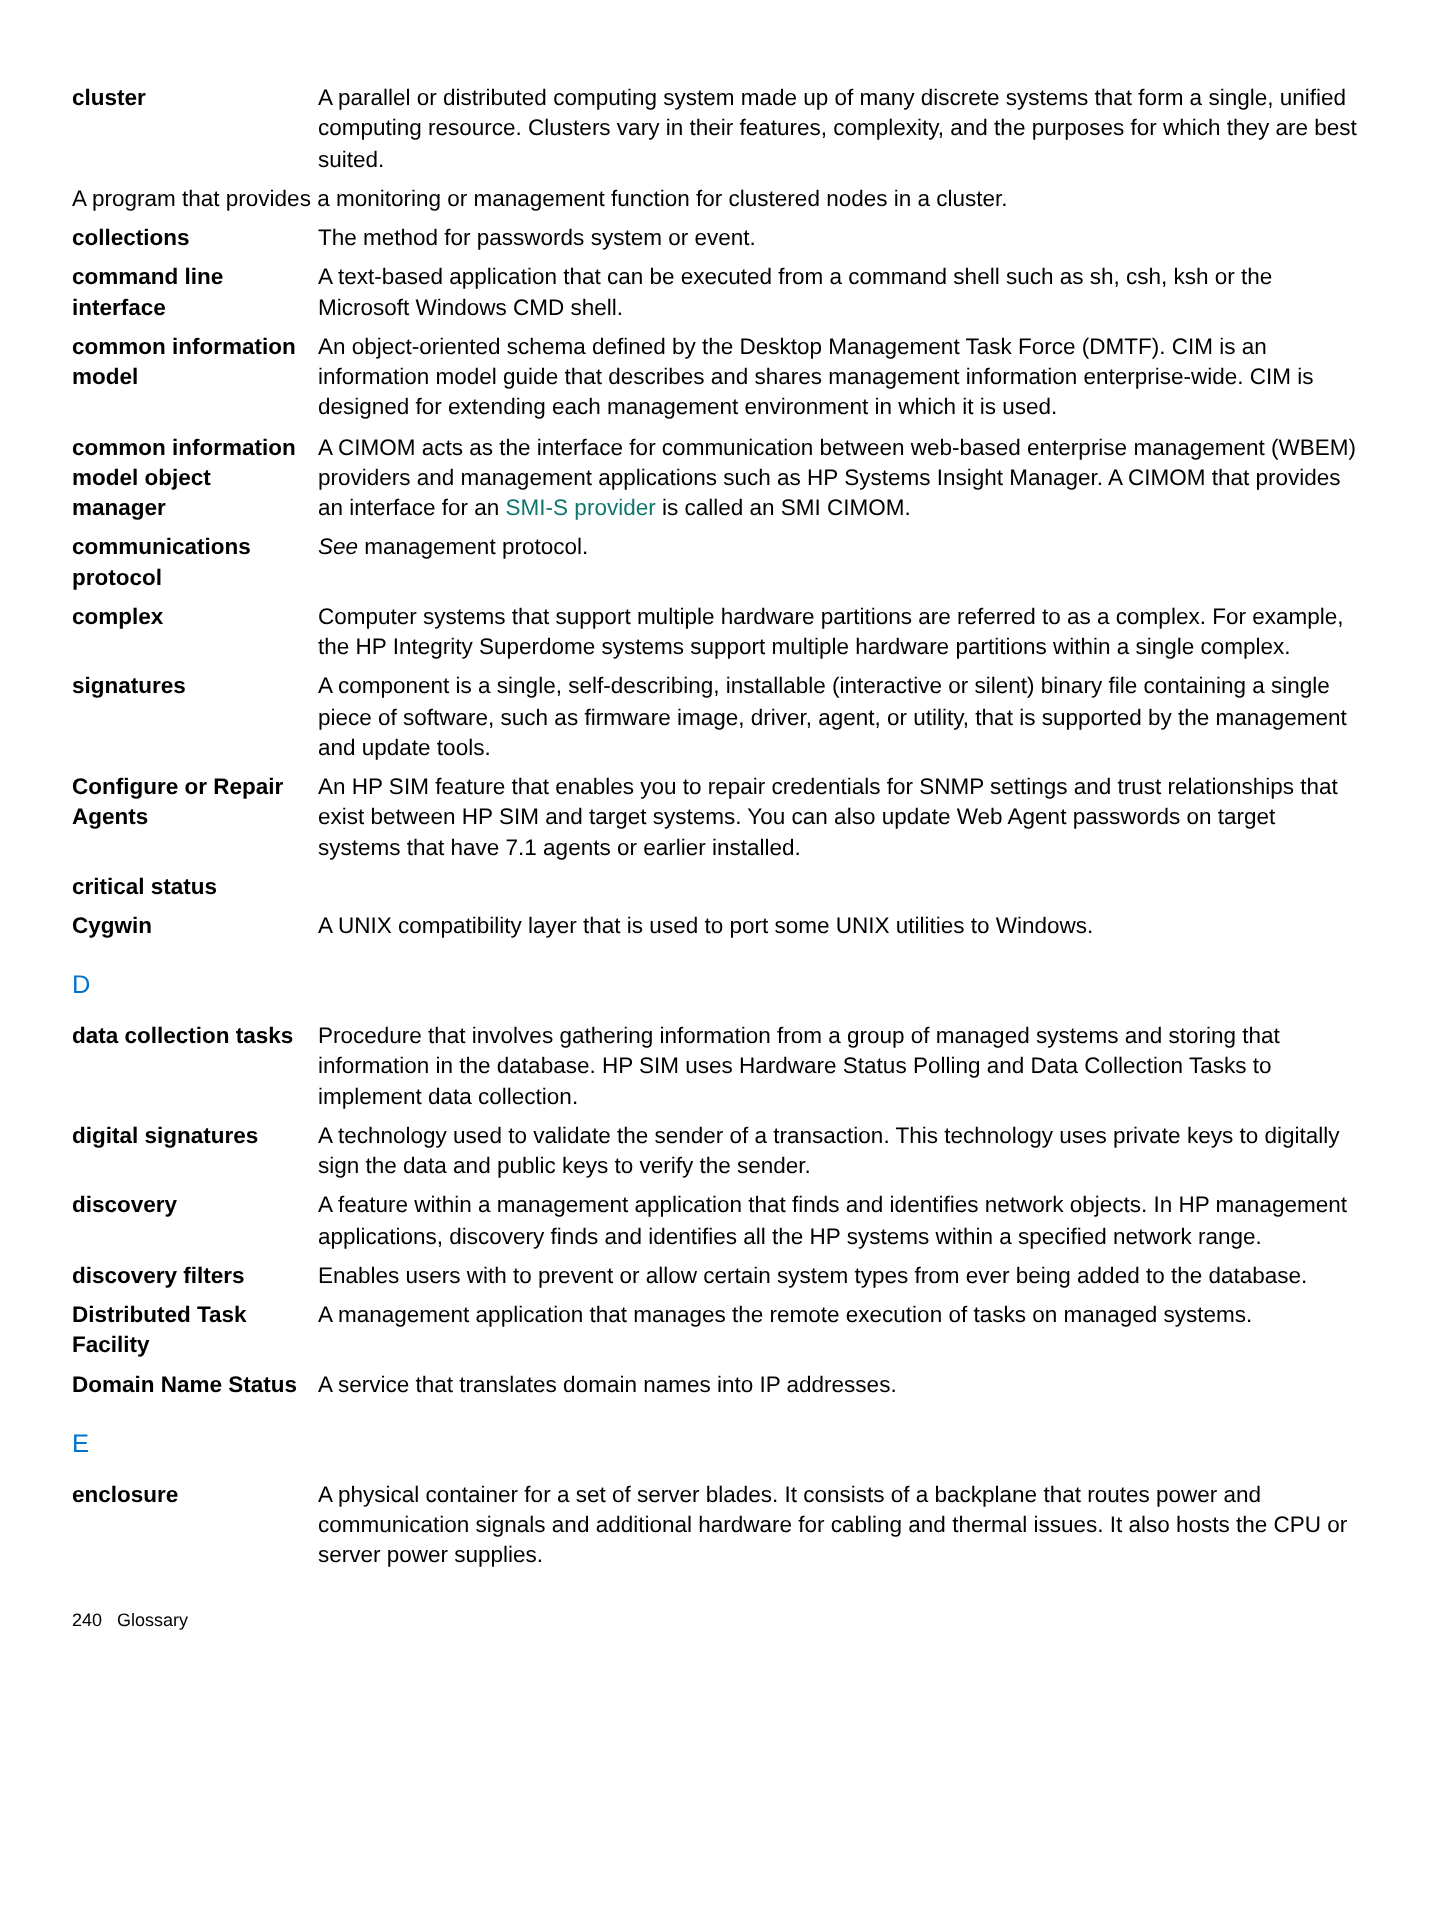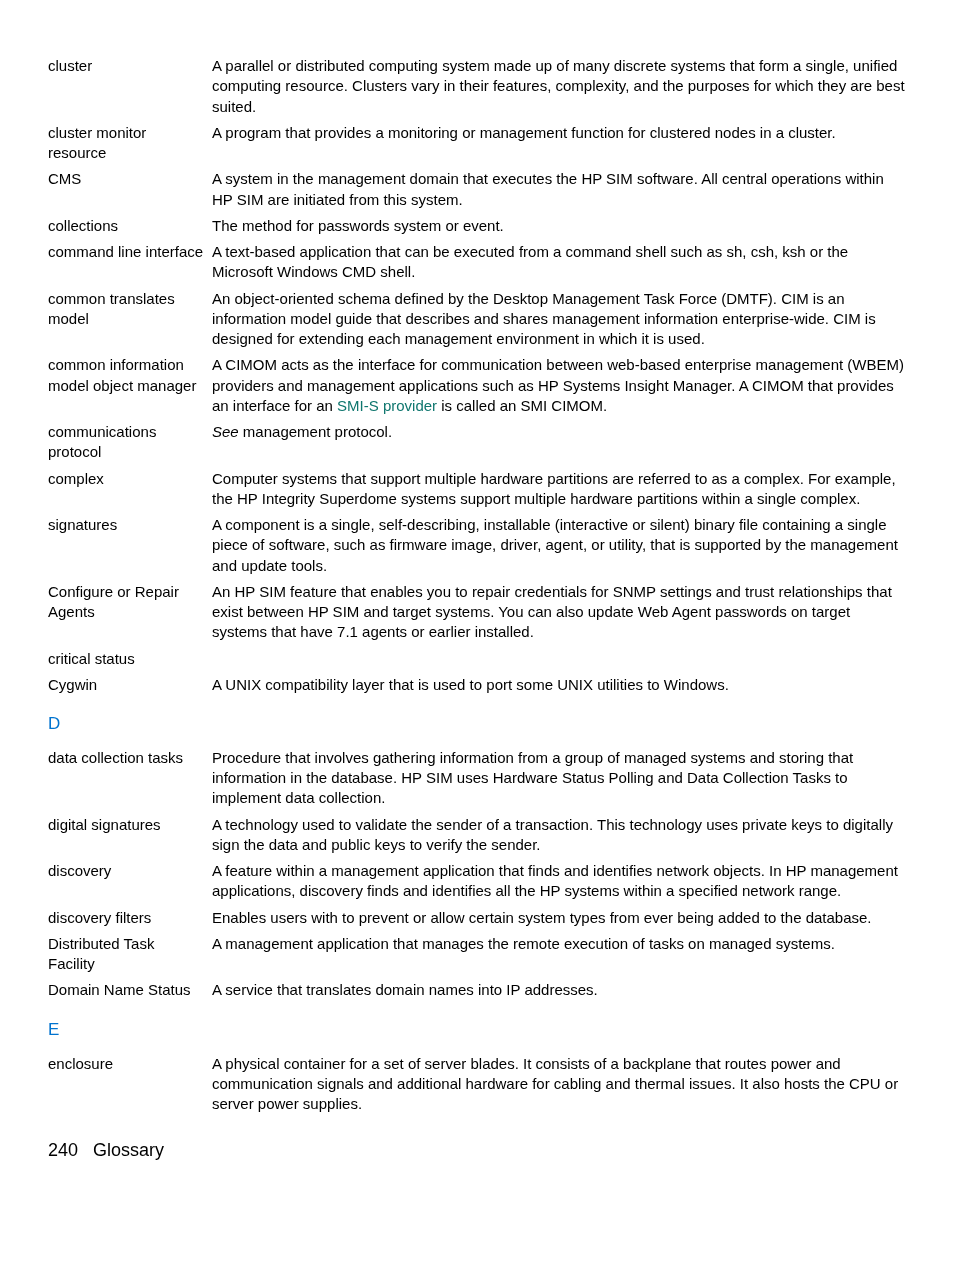--- a/index.html
+++ b/index.html
@@ -14,65 +14,60 @@
     width: 954px;
     box-sizing: border-box;
   }
   .entry {
     display: flex;
     align-items: flex-start;
     margin-bottom: 6px;
   }
   .term {
     flex: 0 0 156px;
-    font-weight: normal;
+    font-weight: bold;
     padding-right: 8px;
   }
   .def {
     flex: 1;
   }
   .see-italic { font-style: italic; text-align: right; }
   .link { color: #0f766e; }
   .section-letter {
     color: #0073cf;
     font-size: 17px;
     margin-top: 18px;
     margin-bottom: 12px;
   }
   .footer {
     margin-top: 24px;
-    font-size: 18px;
+    font-size: 12px;
   }
 </style>
 </head>
 <body>
 
 <div id="list-c">
     <div class="entry">
       <div class="term">cluster</div>
       <div class="def">A parallel or distributed computing system made up of many discrete systems that form a single, unified computing resource. Clusters vary in their features, complexity, and the purposes for which they are best suited.</div>
     </div>
     <div class="entry">
-      <div class="term">cluster monitor resource</div>
       <div class="def">A program that provides a monitoring or management function for clustered nodes in a cluster.</div>
-    </div>
-    <div class="entry">
-      <div class="term">CMS</div>
-      <div class="def">A system in the management domain that executes the HP SIM software. All central operations within HP SIM are initiated from this system.</div>
     </div>
     <div class="entry">
       <div class="term">collections</div>
       <div class="def">The method for passwords system or event.</div>
     </div>
     <div class="entry">
       <div class="term">command line interface</div>
       <div class="def">A text-based application that can be executed from a command shell such as sh, csh, ksh or the Microsoft Windows CMD shell.</div>
     </div>
     <div class="entry">
-      <div class="term">common translates model</div>
+      <div class="term">common information model</div>
       <div class="def">An object-oriented schema defined by the Desktop Management Task Force (DMTF). CIM is an information model guide that describes and shares management information enterprise-wide. CIM is designed for extending each management environment in which it is used.</div>
     </div>
     <div class="entry">
       <div class="term">common information model object manager</div>
       <div class="def">A CIMOM acts as the interface for communication between web-based enterprise management (WBEM) providers and management applications such as HP Systems Insight Manager. A CIMOM that provides an interface for an <span class="link">SMI-S provider</span> is called an SMI CIMOM.</div>
     </div>
     <div class="entry">
       <div class="term">communications protocol</div>
       <div class="def"><span class="see-italic">See</span> management protocol.</div>
     </div>

